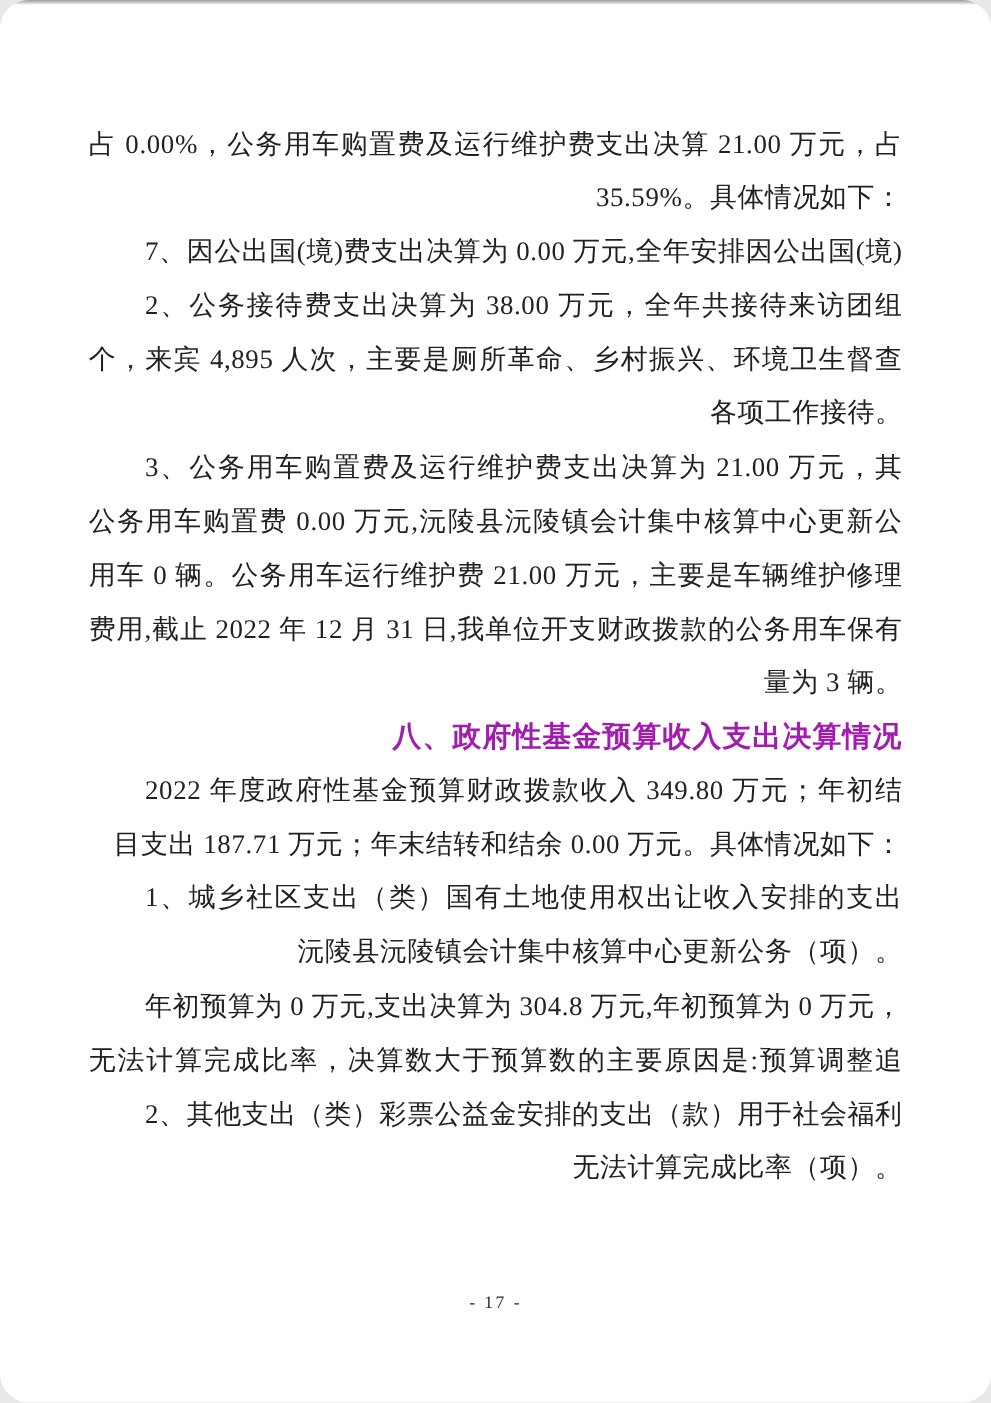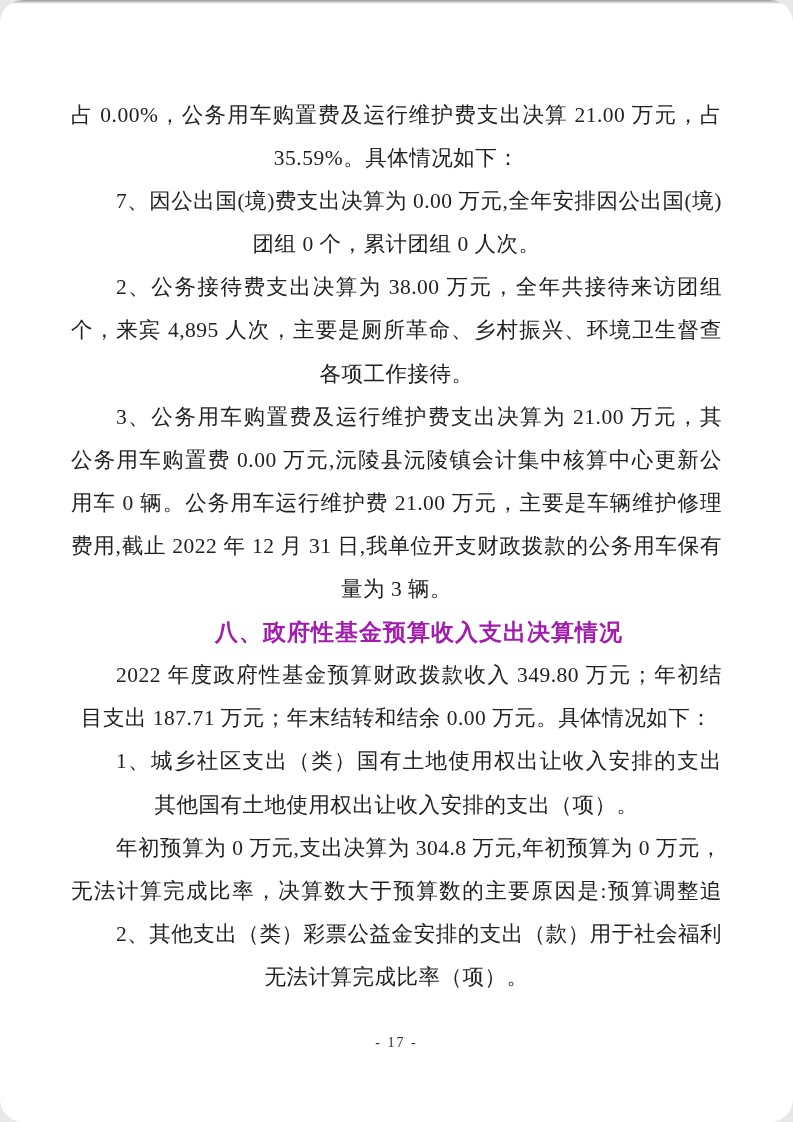--- a/index.html
+++ b/index.html
@@ -31,21 +31,21 @@
     top: 94px;
     width: 651px;
   }
   .line {
     height: 43.1px;
     line-height: 43.1px;
     font-size: 21.5px;
     letter-spacing: 0.5px;
     white-space: normal;
     overflow: hidden;
-    text-align: center;
+    text-align: right;
   }
   
   .line.fill {
     text-align: justify;
     text-align-last: justify;
   }
   .line.indent {
     text-indent: 45px;
   }
   .line.heading {
@@ -72,34 +72,33 @@
 </head>
 <body>
 
 <div class="page">
   <div class="scan-edge"></div>
 
   <div class="content">
     <div class="line fill">占 0.00%，公务用车购置费及运行维护费支出决算 21.00 万元，占</div>
     <div class="line">35.59%。具体情况如下：</div>
     <div class="line indent fill">7、因公出国(境)费支出决算为 0.00 万元,全年安排因公出国(境)</div>
-    <div class="line">团组 0 个，累计团组 0 人次。</div>
     <div class="line indent fill">2、公务接待费支出决算为 38.00 万元，全年共接待来访团组 452</div>
     <div class="line fill">个，来宾 4,895 人次，主要是厕所革命、乡村振兴、环境卫生督查等</div>
     <div class="line">各项工作接待。</div>
     <div class="line indent fill">3、公务用车购置费及运行维护费支出决算为 21.00 万元，其中：</div>
     <div class="line fill">公务用车购置费 0.00 万元,沅陵县沅陵镇会计集中核算中心更新公务</div>
     <div class="line fill">用车 0 辆。公务用车运行维护费 21.00 万元，主要是车辆维护修理等</div>
     <div class="line fill">费用,截止 2022 年 12 月 31 日,我单位开支财政拨款的公务用车保有</div>
     <div class="line">量为 3 辆。</div>
     <div class="line indent heading">八、政府性基金预算收入支出决算情况</div>
     <div class="line indent fill">2022 年度政府性基金预算财政拨款收入 349.80 万元；年初结转</div>
     <div class="line">目支出 187.71 万元；年末结转和结余 0.00 万元。具体情况如下：</div>
     <div class="line indent fill">1、城乡社区支出（类）国有土地使用权出让收入安排的支出（款）</div>
-    <div class="line">其他国有土地使用权出让收入安排的支出（项）。</div>
+    <div class="line">沅陵县沅陵镇会计集中核算中心更新公务（项）。</div>
     <div class="line indent fill">年初预算为 0 万元,支出决算为 304.8 万元,年初预算为 0 万元，</div>
     <div class="line fill">无法计算完成比率，决算数大于预算数的主要原因是:预算调整追加。</div>
     <div class="line indent fill">2、其他支出（类）彩票公益金安排的支出（款）用于社会福利</div>
     <div class="line">无法计算完成比率（项）。</div>
   </div>
 
   <div class="footer">- 17 -</div>
 </div>
 
 </body></html>

